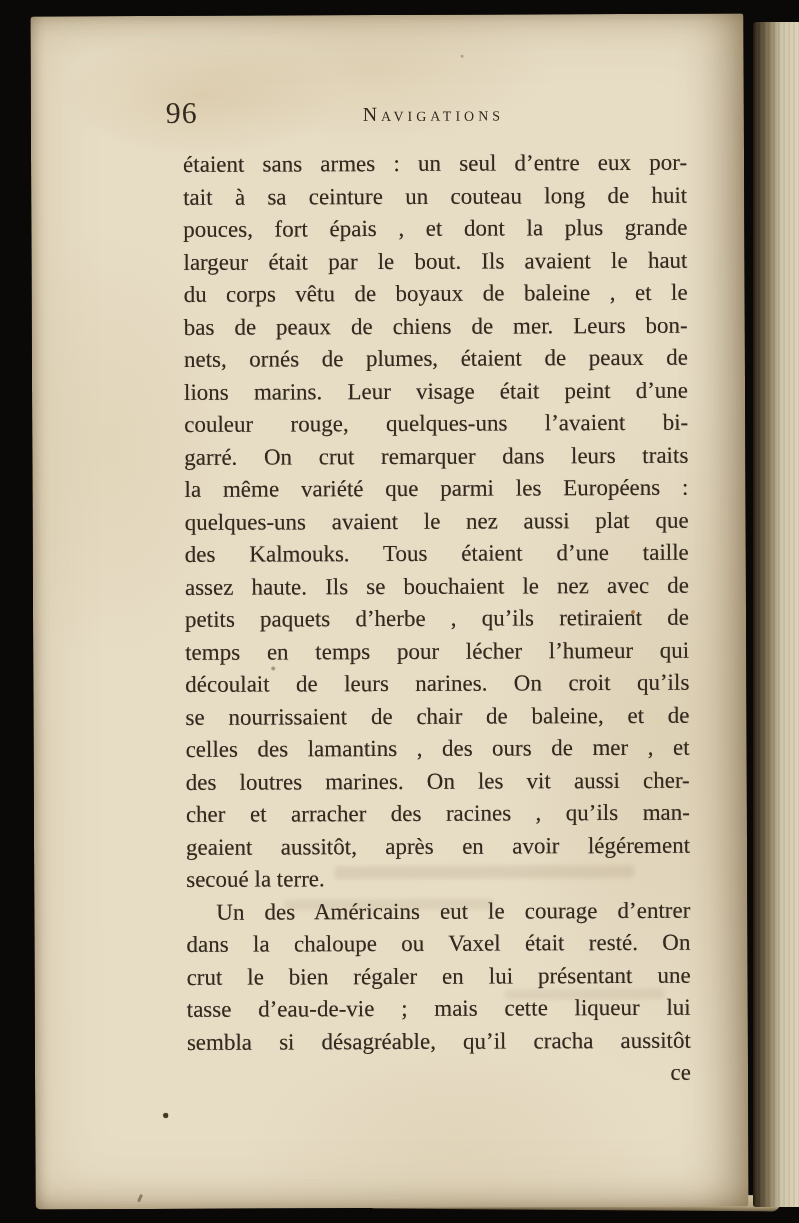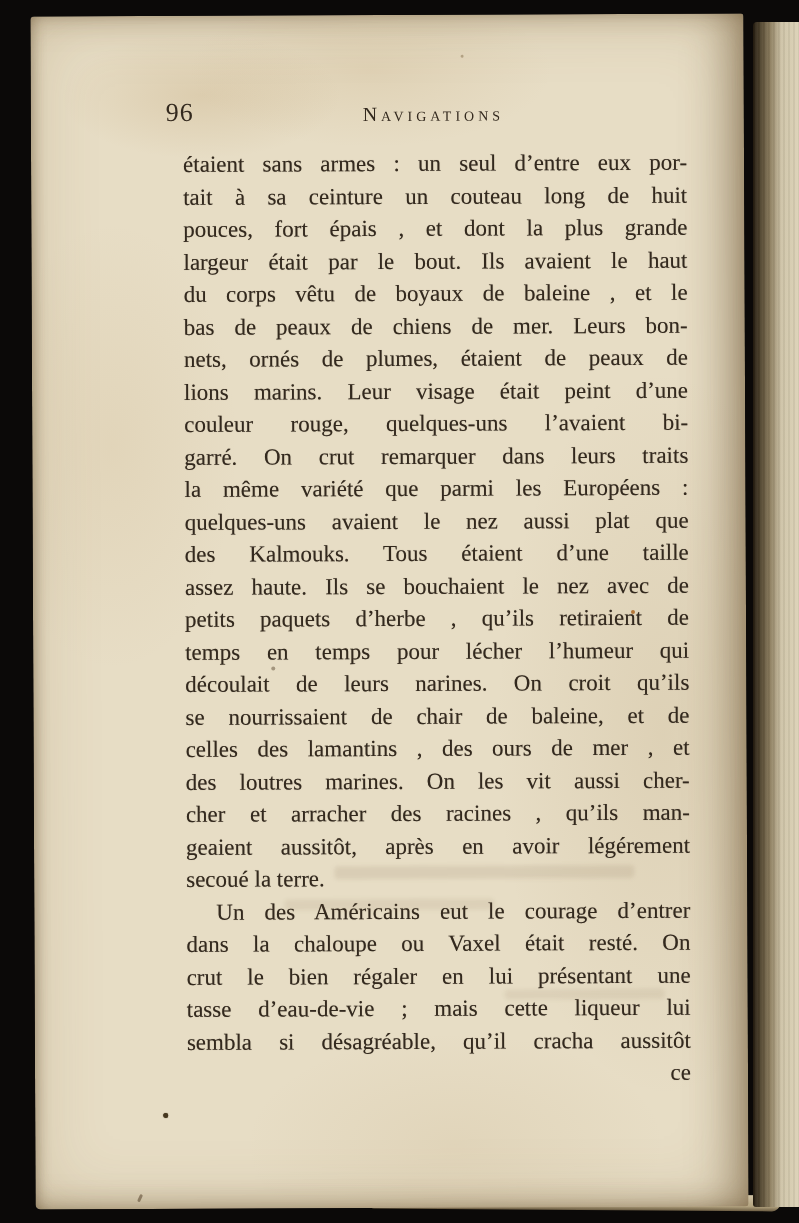--- a/index.html
+++ b/index.html
@@ -49,21 +49,21 @@
     box-shadow:
       inset 0 0 70px rgba(120,90,40,0.20),
       inset -30px 0 45px -18px rgba(85,62,30,0.50),
       inset 8px 0 14px -7px rgba(70,50,25,0.35),
       inset 0 -12px 28px -14px rgba(95,70,35,0.40),
       inset 0 10px 24px -14px rgba(95,70,35,0.30);
   }
 
   .folio{
     position:absolute;left:135px;top:80px;
-    font-size:26px;line-height:34px;color:var(--ink);
+    font-size:30px;line-height:34px;color:var(--ink);
     letter-spacing:1px;
   }
   .running-head{
     position:absolute;left:150px;top:86px;width:505px;
     text-align:center;
     font-variant:small-caps;
     font-size:20px;line-height:26px;letter-spacing:4px;
     color:var(--ink);
   }
 

